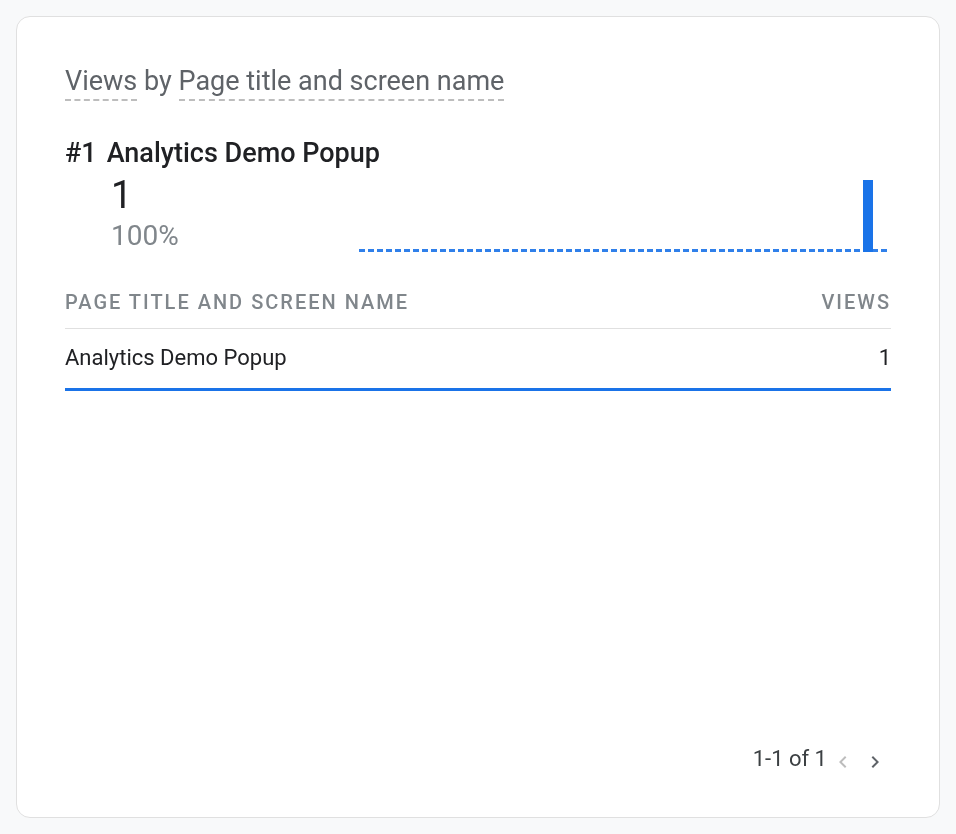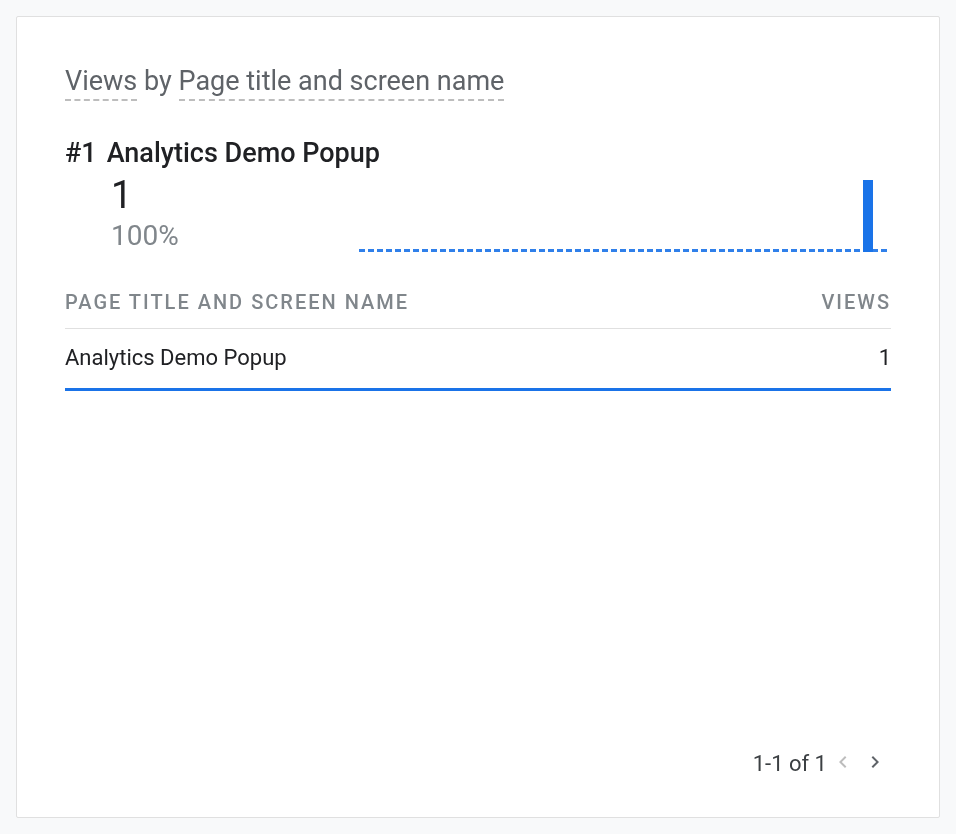--- a/index.html
+++ b/index.html
@@ -10,21 +10,21 @@
     body {
       font-family: -apple-system, BlinkMacSystemFont, "Segoe UI", Roboto, "Google Sans", Arial, sans-serif;
       background: #f8f9fa;
       width: 956px;
       height: 834px;
       padding: 16px;
     }
     .card {
       background: #fff;
       border: 1px solid #e0e0e0;
-      border-radius: 2px;
+      border-radius: 14px;
       width: 100%;
       height: 100%;
       padding: 48px 48px 32px 48px;
       display: flex;
       flex-direction: column;
       position: relative;
     }
     .card-title {
       font-size: 27px;
       color: #5f6368;
@@ -128,21 +128,21 @@
     .td-value {
       font-size: 22px;
       color: #202124;
       font-weight: 400;
     }
     .pager {
       position: absolute;
       bottom: 36px;
       right: 48px;
       display: flex;
-      align-items: center;
+      align-items: flex-start;
     }
     .pager-text {
       font-size: 22px;
       color: #3c4043;
     }
     .pager-btn {
       background: none;
       border: none;
       cursor: pointer;
       padding: 4px;

